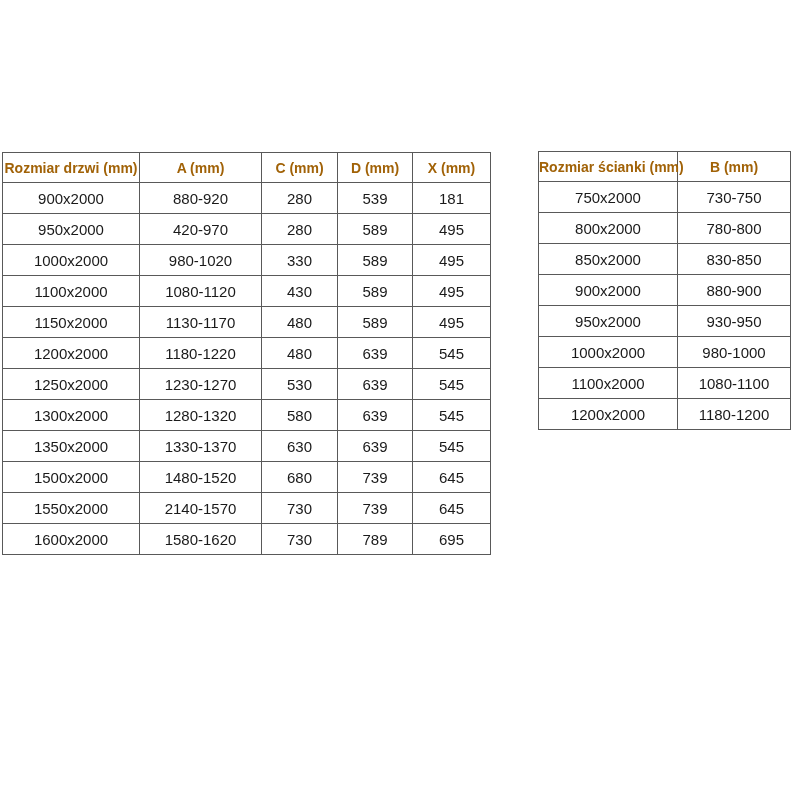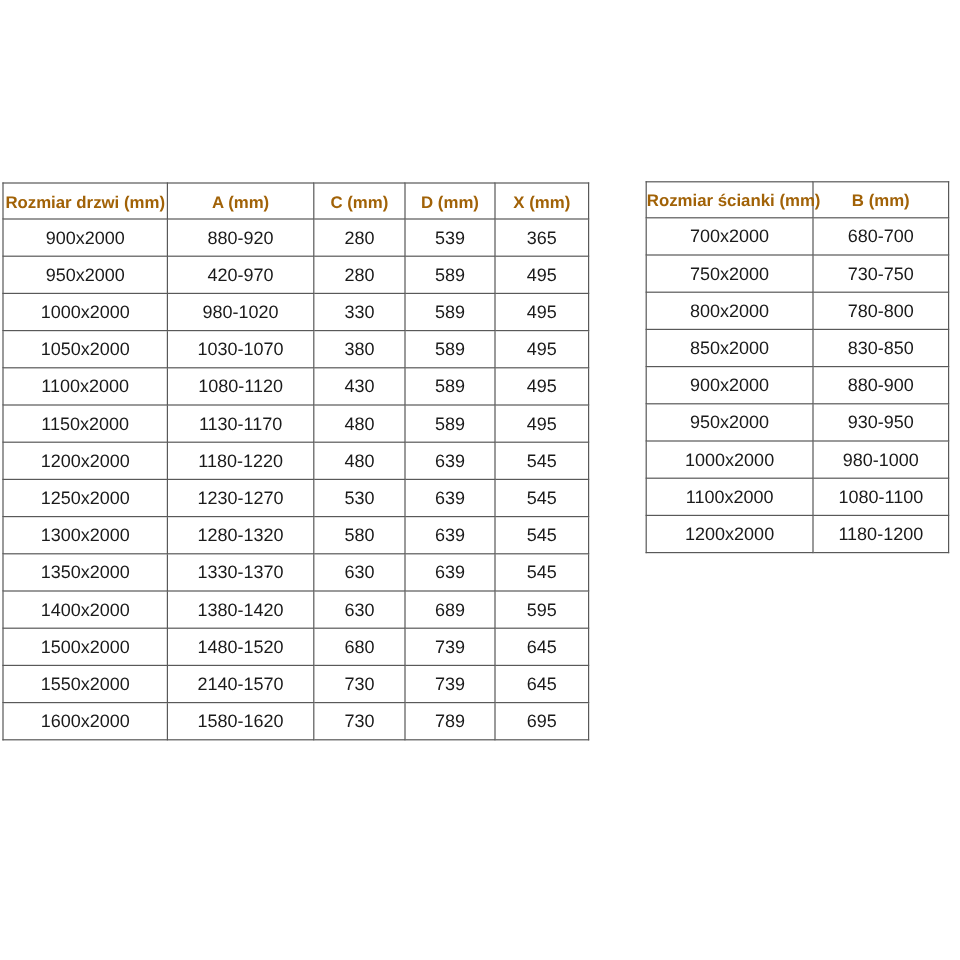--- a/index.html
+++ b/index.html
@@ -78,44 +78,37 @@
           <th>D (mm)</th>
           <th>X (mm)</th>
         </tr>
       </thead>
       <tbody>
         <tr>
           <td>900x2000</td>
           <td>880-920</td>
           <td>280</td>
           <td>539</td>
-          <td>365</td>
+          <td>181</td>
         </tr>
         <tr>
           <td>950x2000</td>
           <td>420-970</td>
           <td>280</td>
           <td>589</td>
           <td>495</td>
         </tr>
         <tr>
           <td>1000x2000</td>
           <td>980-1020</td>
           <td>330</td>
           <td>589</td>
           <td>495</td>
         </tr>
         <tr>
-          <td>1050x2000</td>
-          <td>1030-1070</td>
-          <td>380</td>
-          <td>589</td>
-          <td>495</td>
-        </tr>
-        <tr>
           <td>1100x2000</td>
           <td>1080-1120</td>
           <td>430</td>
           <td>589</td>
           <td>495</td>
         </tr>
         <tr>
           <td>1150x2000</td>
           <td>1130-1170</td>
           <td>480</td>
@@ -142,27 +135,20 @@
           <td>580</td>
           <td>639</td>
           <td>545</td>
         </tr>
         <tr>
           <td>1350x2000</td>
           <td>1330-1370</td>
           <td>630</td>
           <td>639</td>
           <td>545</td>
-        </tr>
-        <tr>
-          <td>1400x2000</td>
-          <td>1380-1420</td>
-          <td>630</td>
-          <td>689</td>
-          <td>595</td>
         </tr>
         <tr>
           <td>1500x2000</td>
           <td>1480-1520</td>
           <td>680</td>
           <td>739</td>
           <td>645</td>
         </tr>
         <tr>
           <td>1550x2000</td>
@@ -187,24 +173,20 @@
       <col style="width:113px">
     </colgroup>
   <thead>
         <tr>
           <th>Rozmiar ścianki (mm)</th>
           <th>B (mm)</th>
         </tr>
       </thead>
       <tbody>
         <tr>
-          <td>700x2000</td>
-          <td>680-700</td>
-        </tr>
-        <tr>
           <td>750x2000</td>
           <td>730-750</td>
         </tr>
         <tr>
           <td>800x2000</td>
           <td>780-800</td>
         </tr>
         <tr>
           <td>850x2000</td>
           <td>830-850</td>

